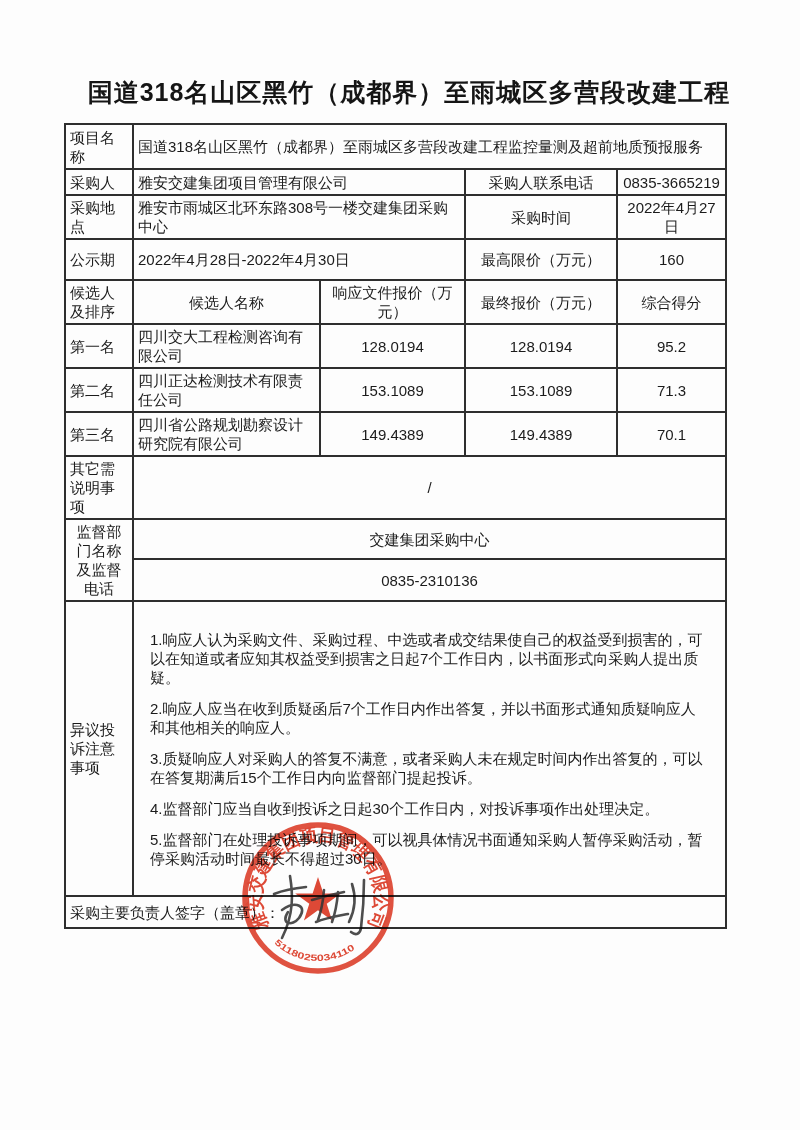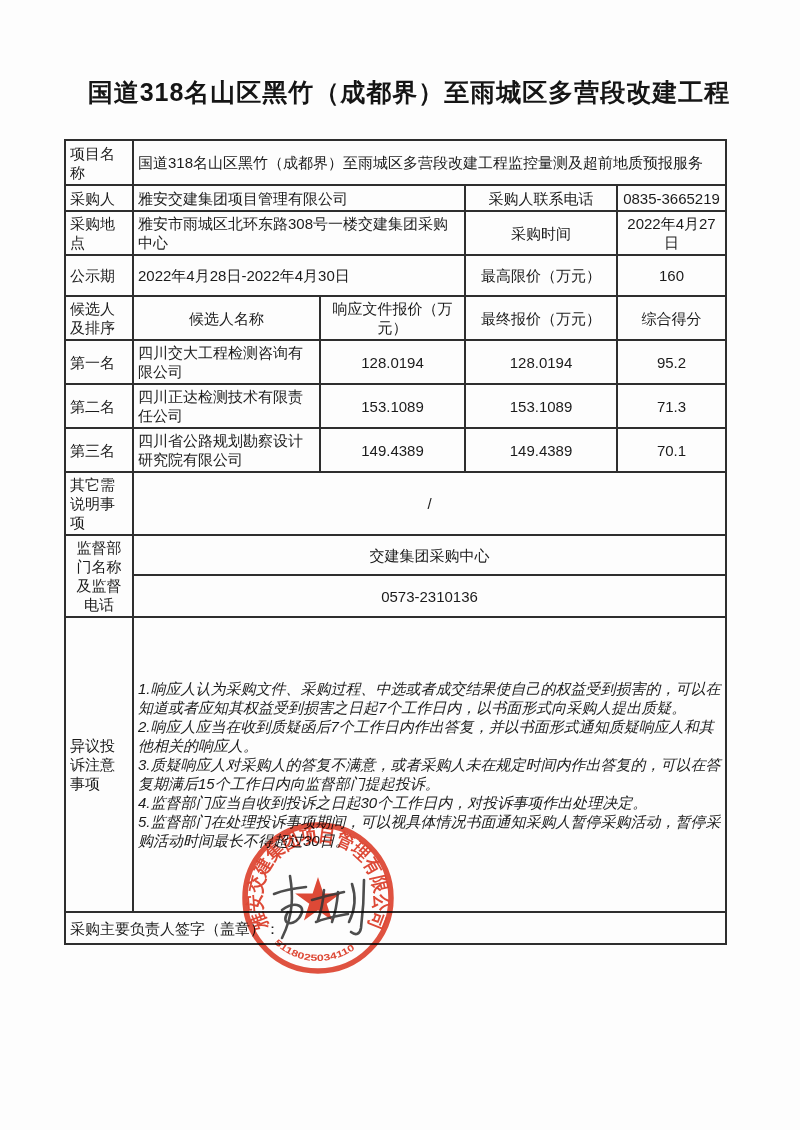--- a/index.html
+++ b/index.html
@@ -8,36 +8,36 @@
     font-family:"Liberation Sans","DejaVu Sans",sans-serif;
     color:#1b1b1b;overflow:hidden;
   }
   .doc-title{
     position:absolute;top:78px;left:0;width:800px;text-align:center;
     font-size:25px;font-weight:700;line-height:28px;color:#151515;
     letter-spacing:1px;
     margin-left:9px;
   }
   table.main{
-    position:absolute;left:64px;top:139px;width:661px;
+    position:absolute;left:64px;top:123px;width:661px;
     border-collapse:collapse;table-layout:fixed;padding-left:12px;
   }
   table.main td{
     border:2px solid #2e2e2e;font-size:15px;color:#1b1b1b;
     padding:2px 4px;vertical-align:middle;line-height:19px;
     overflow:hidden;word-break:break-all;
   }
   td.lbl{text-align:left;padding-left:4px;}
   td.ctr{text-align:center;}
   td.left{text-align:left;padding-left:6px;}
   td.notes{
     line-height:21px;vertical-align:middle;padding:10px 6px 10px 6px;
     text-align:left;
   }
-  td.notes div{margin:0;font-style:italic;}
+  td.notes div{margin:12px;}
   td.sup-lbl{text-align:center;}
   .seal{
     position:absolute;left:232px;top:812px;width:172px;height:172px;
     mix-blend-mode:multiply;opacity:.93;pointer-events:none;
   }
   .seal svg{width:100%;height:100%;}
 </style>
 </head>
 <body>
 
@@ -116,21 +116,21 @@
   <tr style="height:46px">
     <td class="lbl">其它需说明事项</td>
     <td class="ctr" colspan="4">/</td>
   </tr>
 
   <tr style="height:40px">
     <td class="sup-lbl" rowspan="2">监督部门名称及监督电话</td>
     <td class="ctr" colspan="4">交建集团采购中心</td>
   </tr>
   <tr style="height:42px">
-    <td class="ctr" colspan="4">0573-2310136</td>
+    <td class="ctr" colspan="4">0835-2310136</td>
   </tr>
 
   <tr style="height:295px">
     <td class="lbl">异议投诉注意事项</td>
     <td class="notes" colspan="4">
       <div>1.响应人认为采购文件、采购过程、中选或者成交结果使自己的权益受到损害的，可以在知道或者应知其权益受到损害之日起7个工作日内，以书面形式向采购人提出质疑。</div>
       <div>2.响应人应当在收到质疑函后7个工作日内作出答复，并以书面形式通知质疑响应人和其他相关的响应人。</div>
       <div>3.质疑响应人对采购人的答复不满意，或者采购人未在规定时间内作出答复的，可以在答复期满后15个工作日内向监督部门提起投诉。</div>
       <div>4.监督部门应当自收到投诉之日起30个工作日内，对投诉事项作出处理决定。</div>
       <div>5.监督部门在处理投诉事项期间，可以视具体情况书面通知采购人暂停采购活动，暂停采购活动时间最长不得超过30日。</div>

